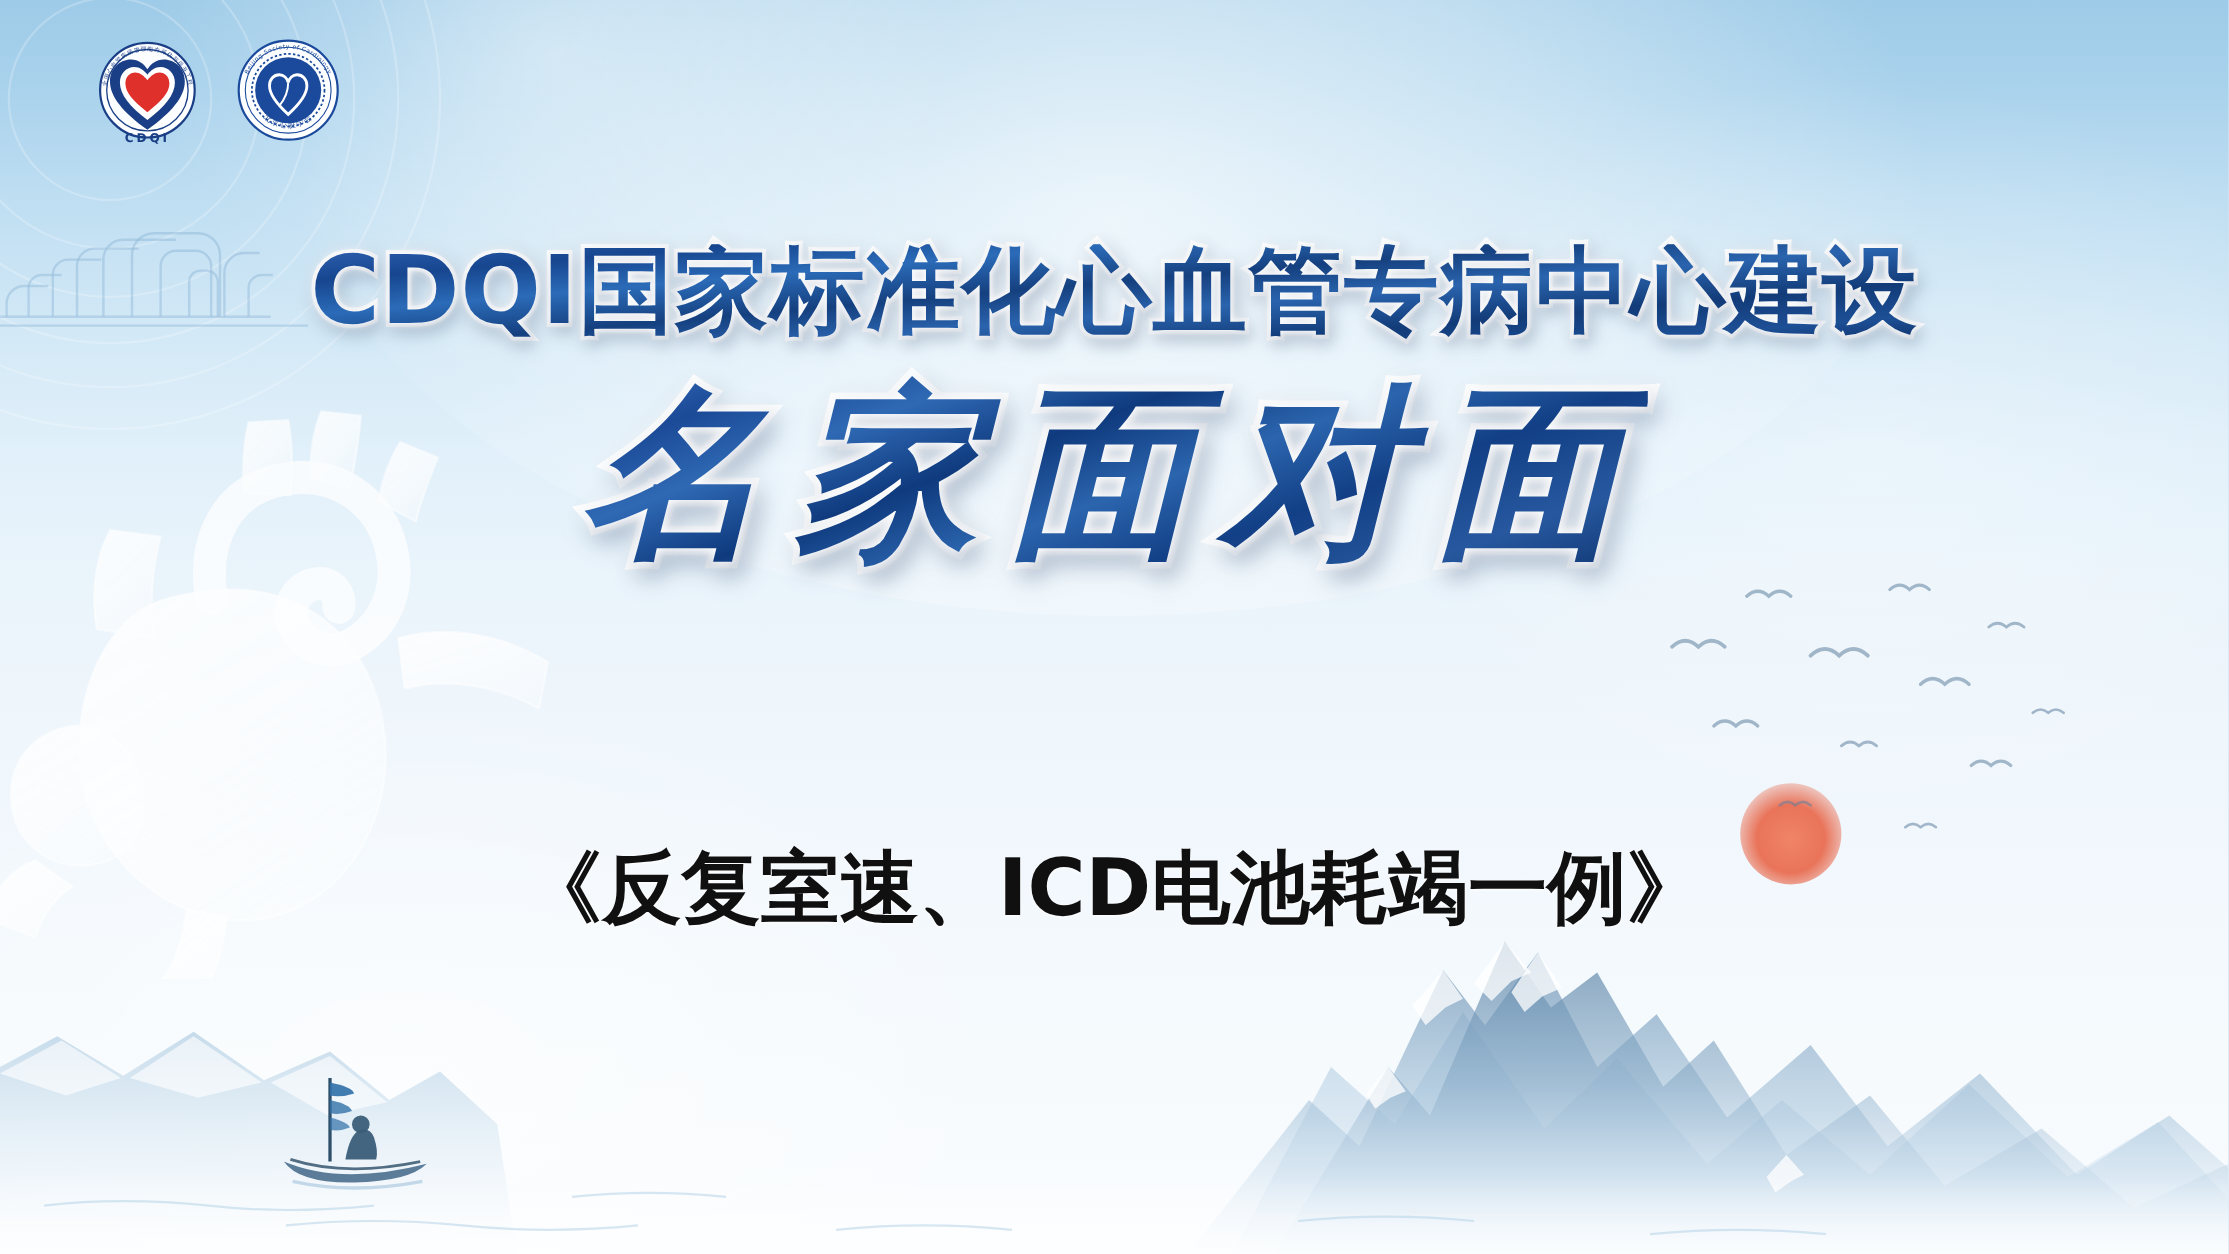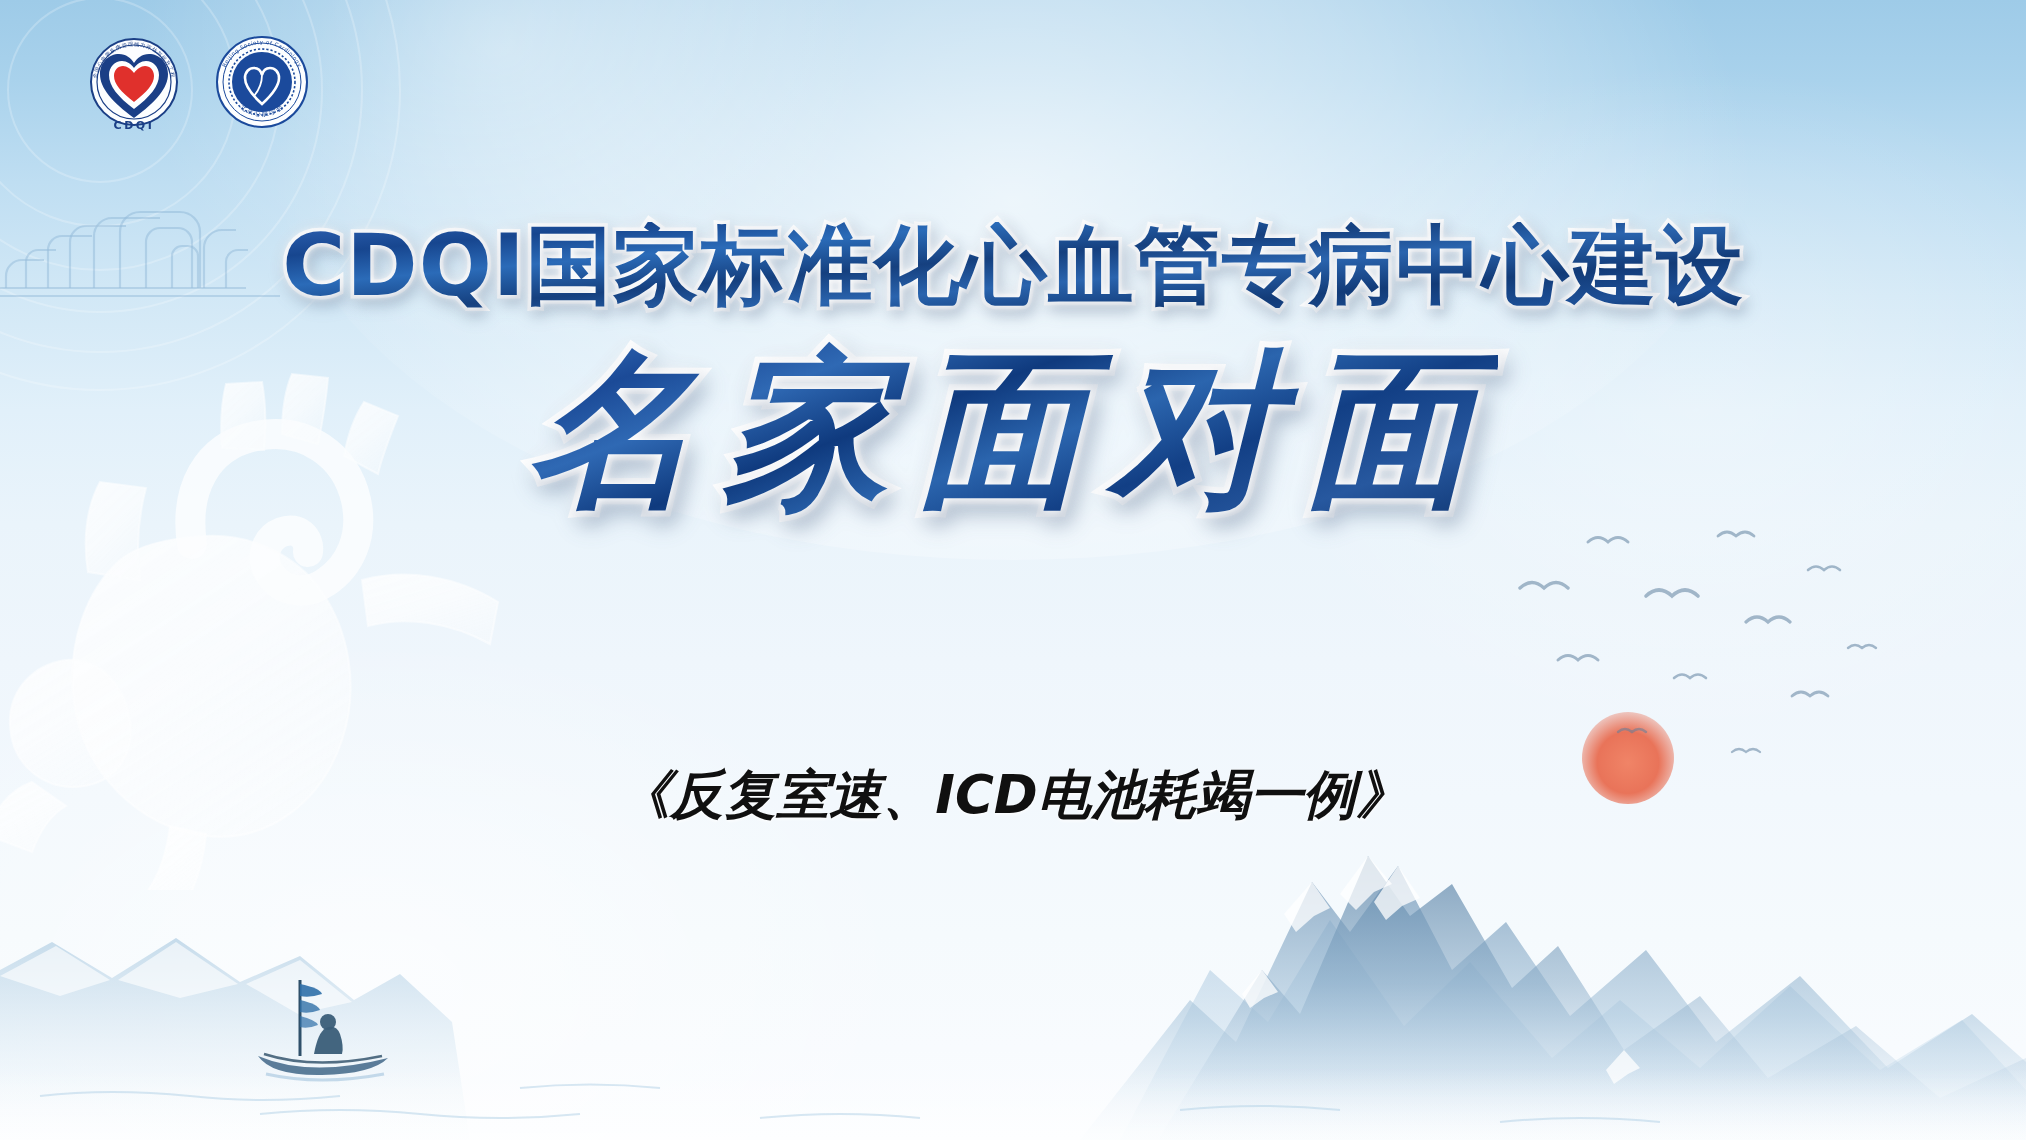--- a/index.html
+++ b/index.html
@@ -152,21 +152,21 @@
 
   .subtitle{
     position:absolute; left:50%; transform:translateX(-50%);
     white-space:nowrap;
     color:#101010;
     font-weight:bold;
     font-family:"DejaVu Sans","Liberation Sans",sans-serif;
     text-shadow:0 0 2px rgba(255,255,255,.85), 0 2px 3px rgba(255,255,255,.65);
   }
   .subtitle-1{ top:616px; font-size:75px; letter-spacing:0px; }
-  .subtitle-2{ top:756px; font-size:53px; letter-spacing:0px;font-style:italic; }
+  .subtitle-2{ top:756px; font-size:72px; letter-spacing:0px; }
 </style>
 </head>
 <body>
 
 <div id="poster">
 
   <div class="bloom bloom-a"></div>
   <div class="bloom bloom-b"></div>
   <div class="bloom bloom-c"></div>
   <div class="bloom bloom-d"></div>

